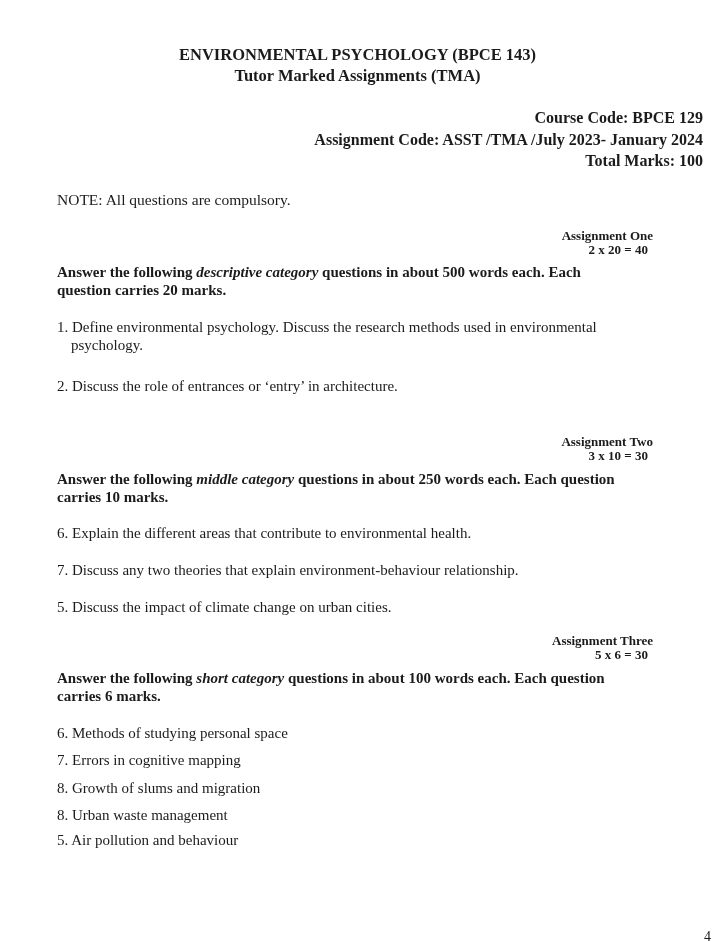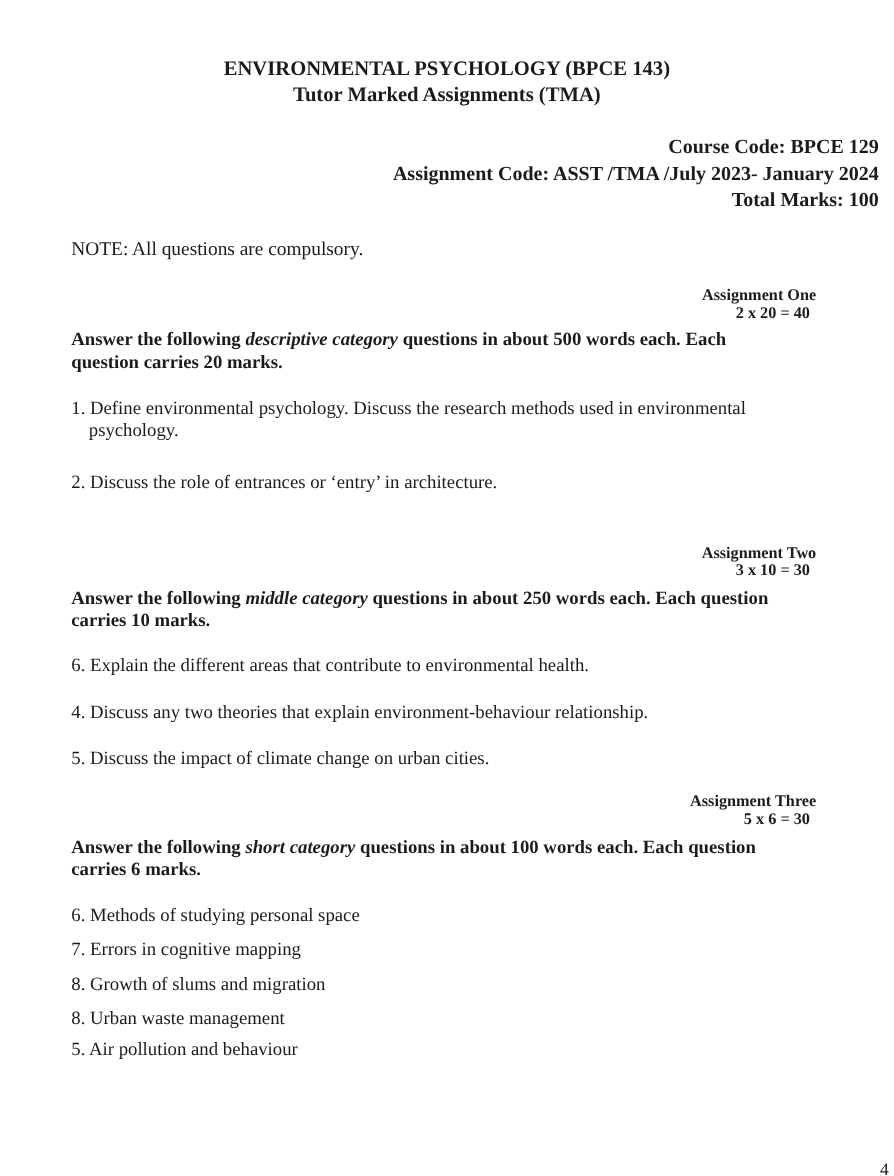--- a/index.html
+++ b/index.html
@@ -123,21 +123,21 @@
 psychology.</div>
     <div class="question q2">2. Discuss the role of entrances or ‘entry’ in architecture.</div>
 
     <div class="assignment-line s2">
       <span>Assignment Two</span>
       <span class="marks">3 x 10 = 30</span>
     </div>
     <p class="instruction instr-2"><span>Answer the following </span><em>middle category</em><span> questions in about 250 words each. Each question
 carries 10 marks.</span></p>
     <div class="question q3">6. Explain the different areas that contribute to environmental health.</div>
-    <div class="question q4">4. Discuss any two theories that explain environment-behaviour relationship.</div>
+    <div class="question q4">7. Discuss any two theories that explain environment-behaviour relationship.</div>
     <div class="question q5">5. Discuss the impact of climate change on urban cities.</div>
 
     <div class="assignment-line s3">
       <span>Assignment Three</span>
       <span class="marks">5 x 6 = 30</span>
     </div>
     <p class="instruction instr-3"><span>Answer the following </span><em>short category</em><span> questions in about 100 words each. Each question
 carries 6 marks.</span></p>
     <div class="question q6">6. Methods of studying personal space</div>
     <div class="question q7">7. Errors in cognitive mapping</div>

